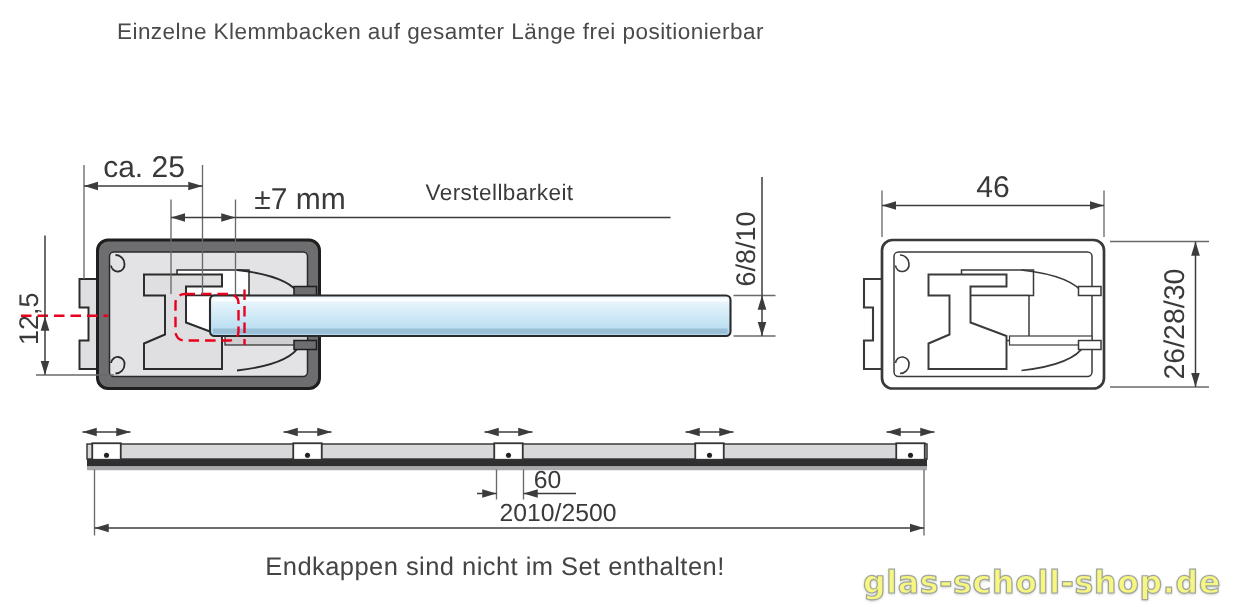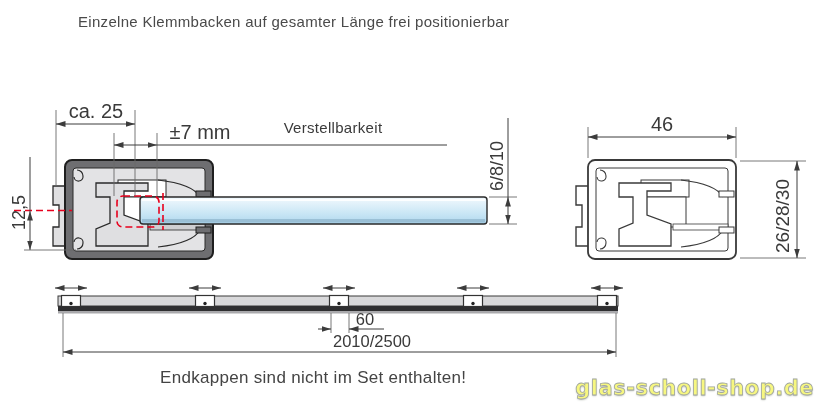--- a/index.html
+++ b/index.html
@@ -2,21 +2,21 @@
 <html><head>
 <meta charset="utf-8">
 <style>
   html,body{margin:0;padding:0;background:#fff;}
   #canvas{position:relative;width:822px;height:409px;background:#fff;overflow:hidden;
           font-family:"Liberation Sans",sans-serif;}
   .ann{position:absolute;color:#4a4a4a;font-size:15px;letter-spacing:.3px;font-weight:400;
        font-family:"Liberation Sans",sans-serif;white-space:nowrap;}
   #hdr1{left:78px;top:13px;}
   #hdr2{left:78px;top:32px;}
-  #footnote{left:160px;top:368px;width:340px;font-size:17px;color:#444;}
+  #footnote{left:160px;top:368px;width:340px;text-align:center;font-size:17px;color:#444;}
   #watermark{position:absolute;right:8px;top:376px;font-size:21px;font-weight:bold;
        font-family:"DejaVu Sans",sans-serif;color:#f7f780;letter-spacing:.5px;
        -webkit-text-stroke:0.8px #a0a69e;text-shadow:0 1px 2px #b5bab2;white-space:nowrap;text-align:center;}
   svg{position:absolute;left:0;top:0;}
   svg text{font-family:"Liberation Sans",sans-serif;fill:#3a3a3a;}
   .dim{stroke:#3c3c3c;stroke-width:1;fill:none;}
   .ext{stroke:#6a6a6a;stroke-width:0.9;fill:none;}
   .red{stroke:#e8001d;stroke-width:1.6;fill:none;stroke-dasharray:7 4;}
   .outl *{fill:#ffffff;}
   .outl .stroke-only{fill:none;}

